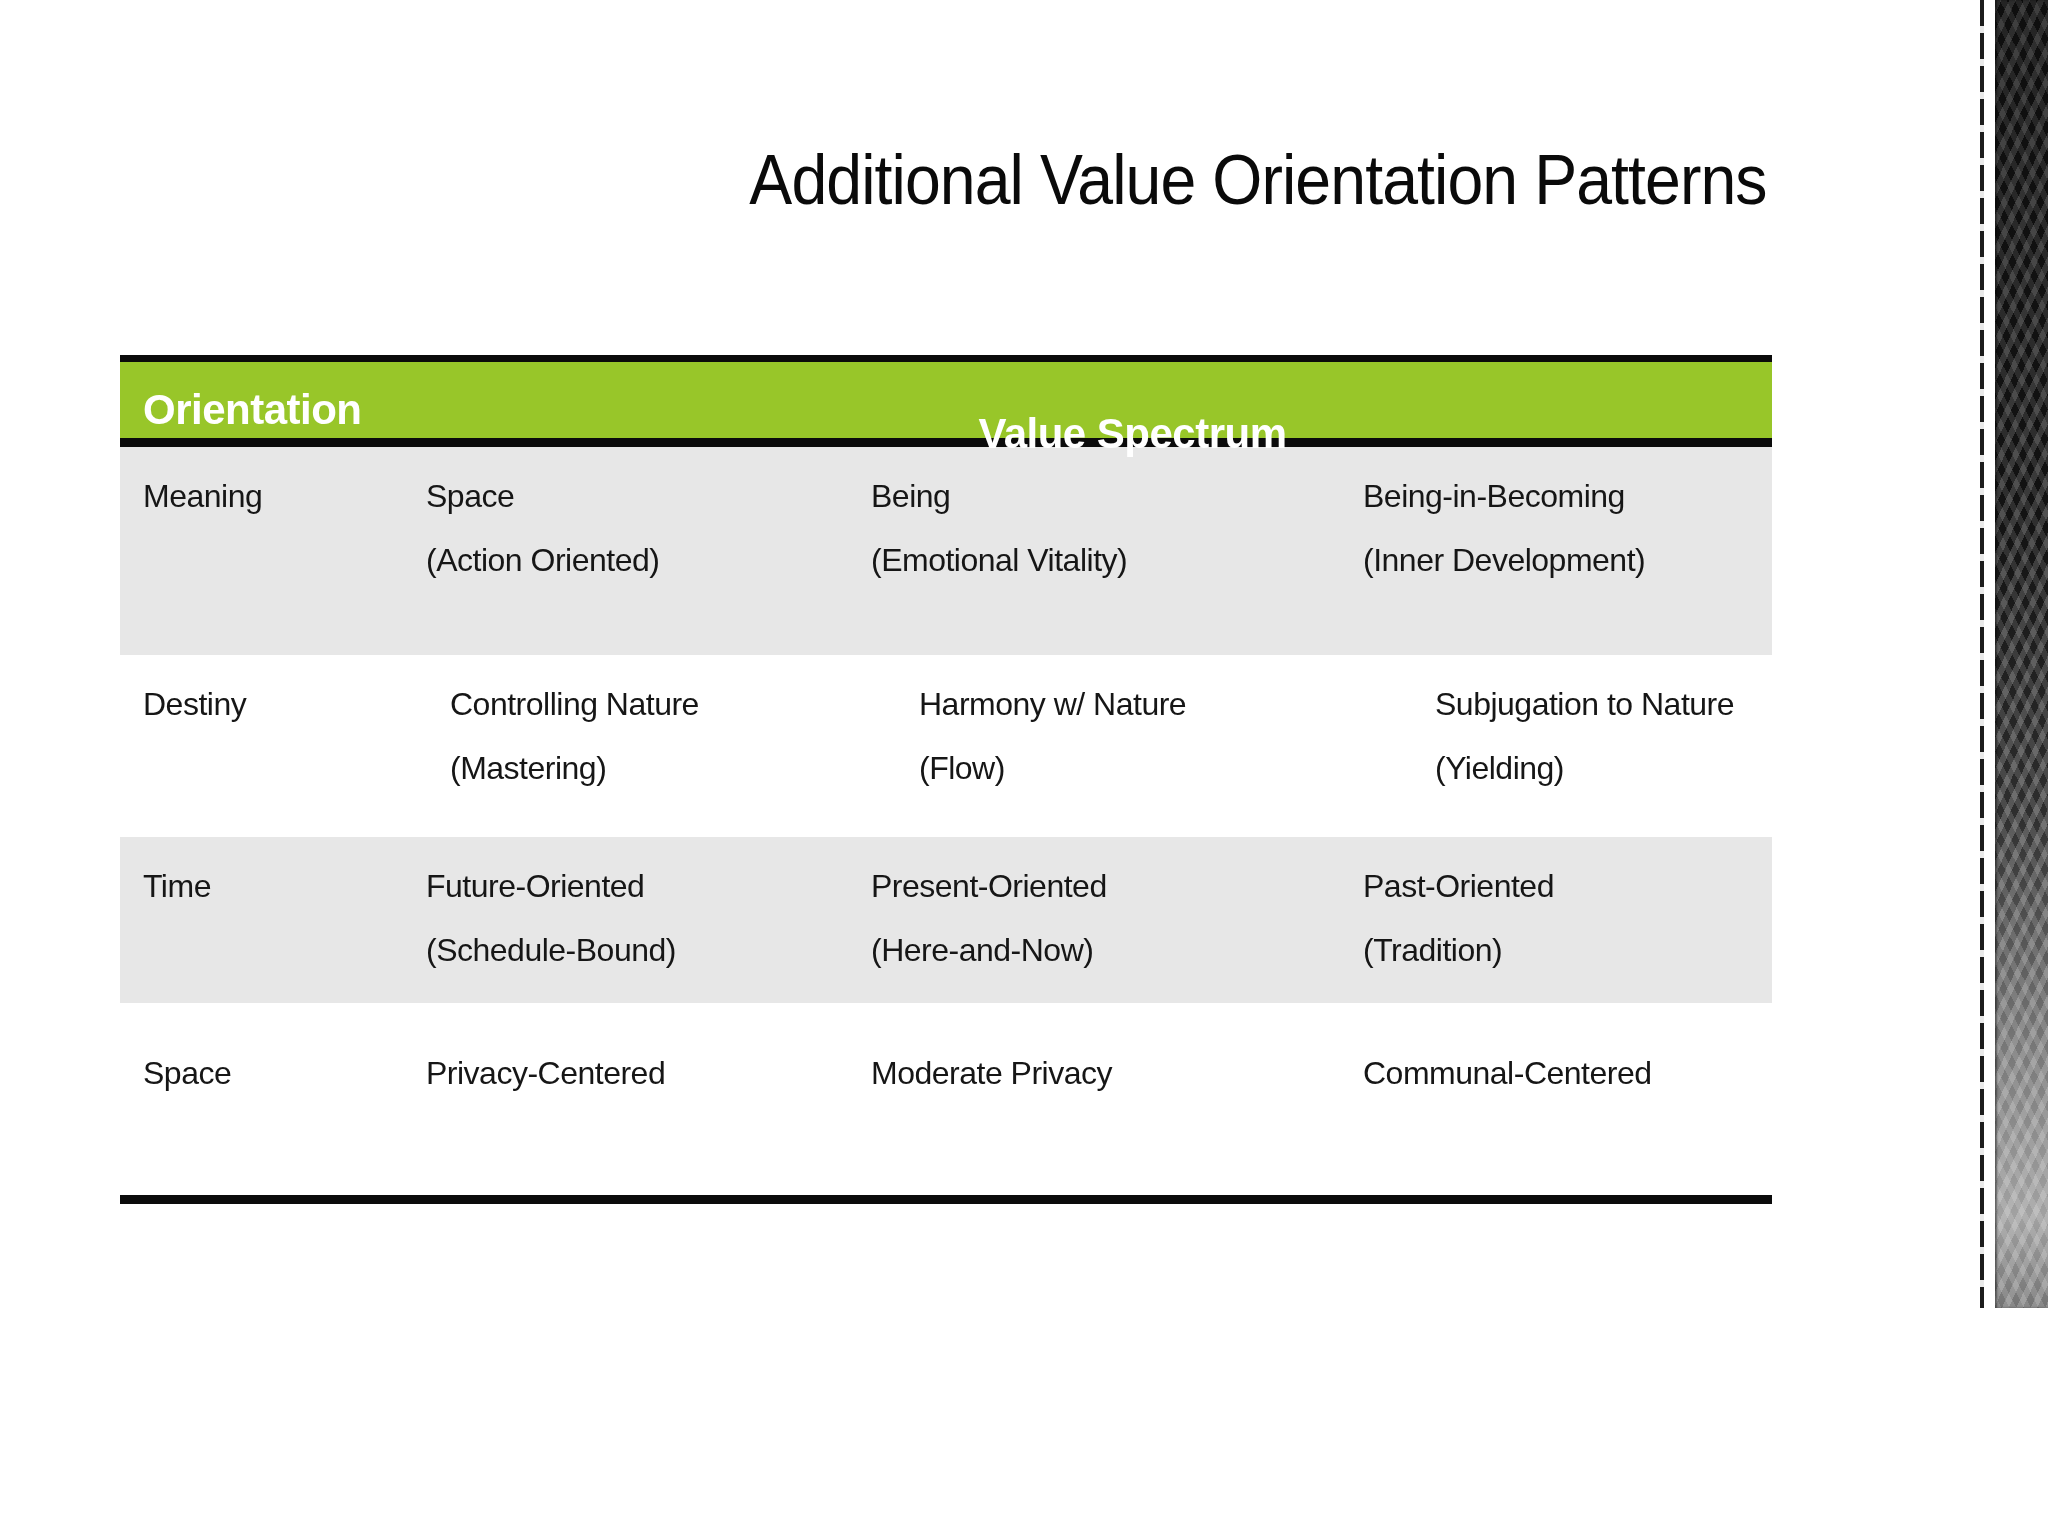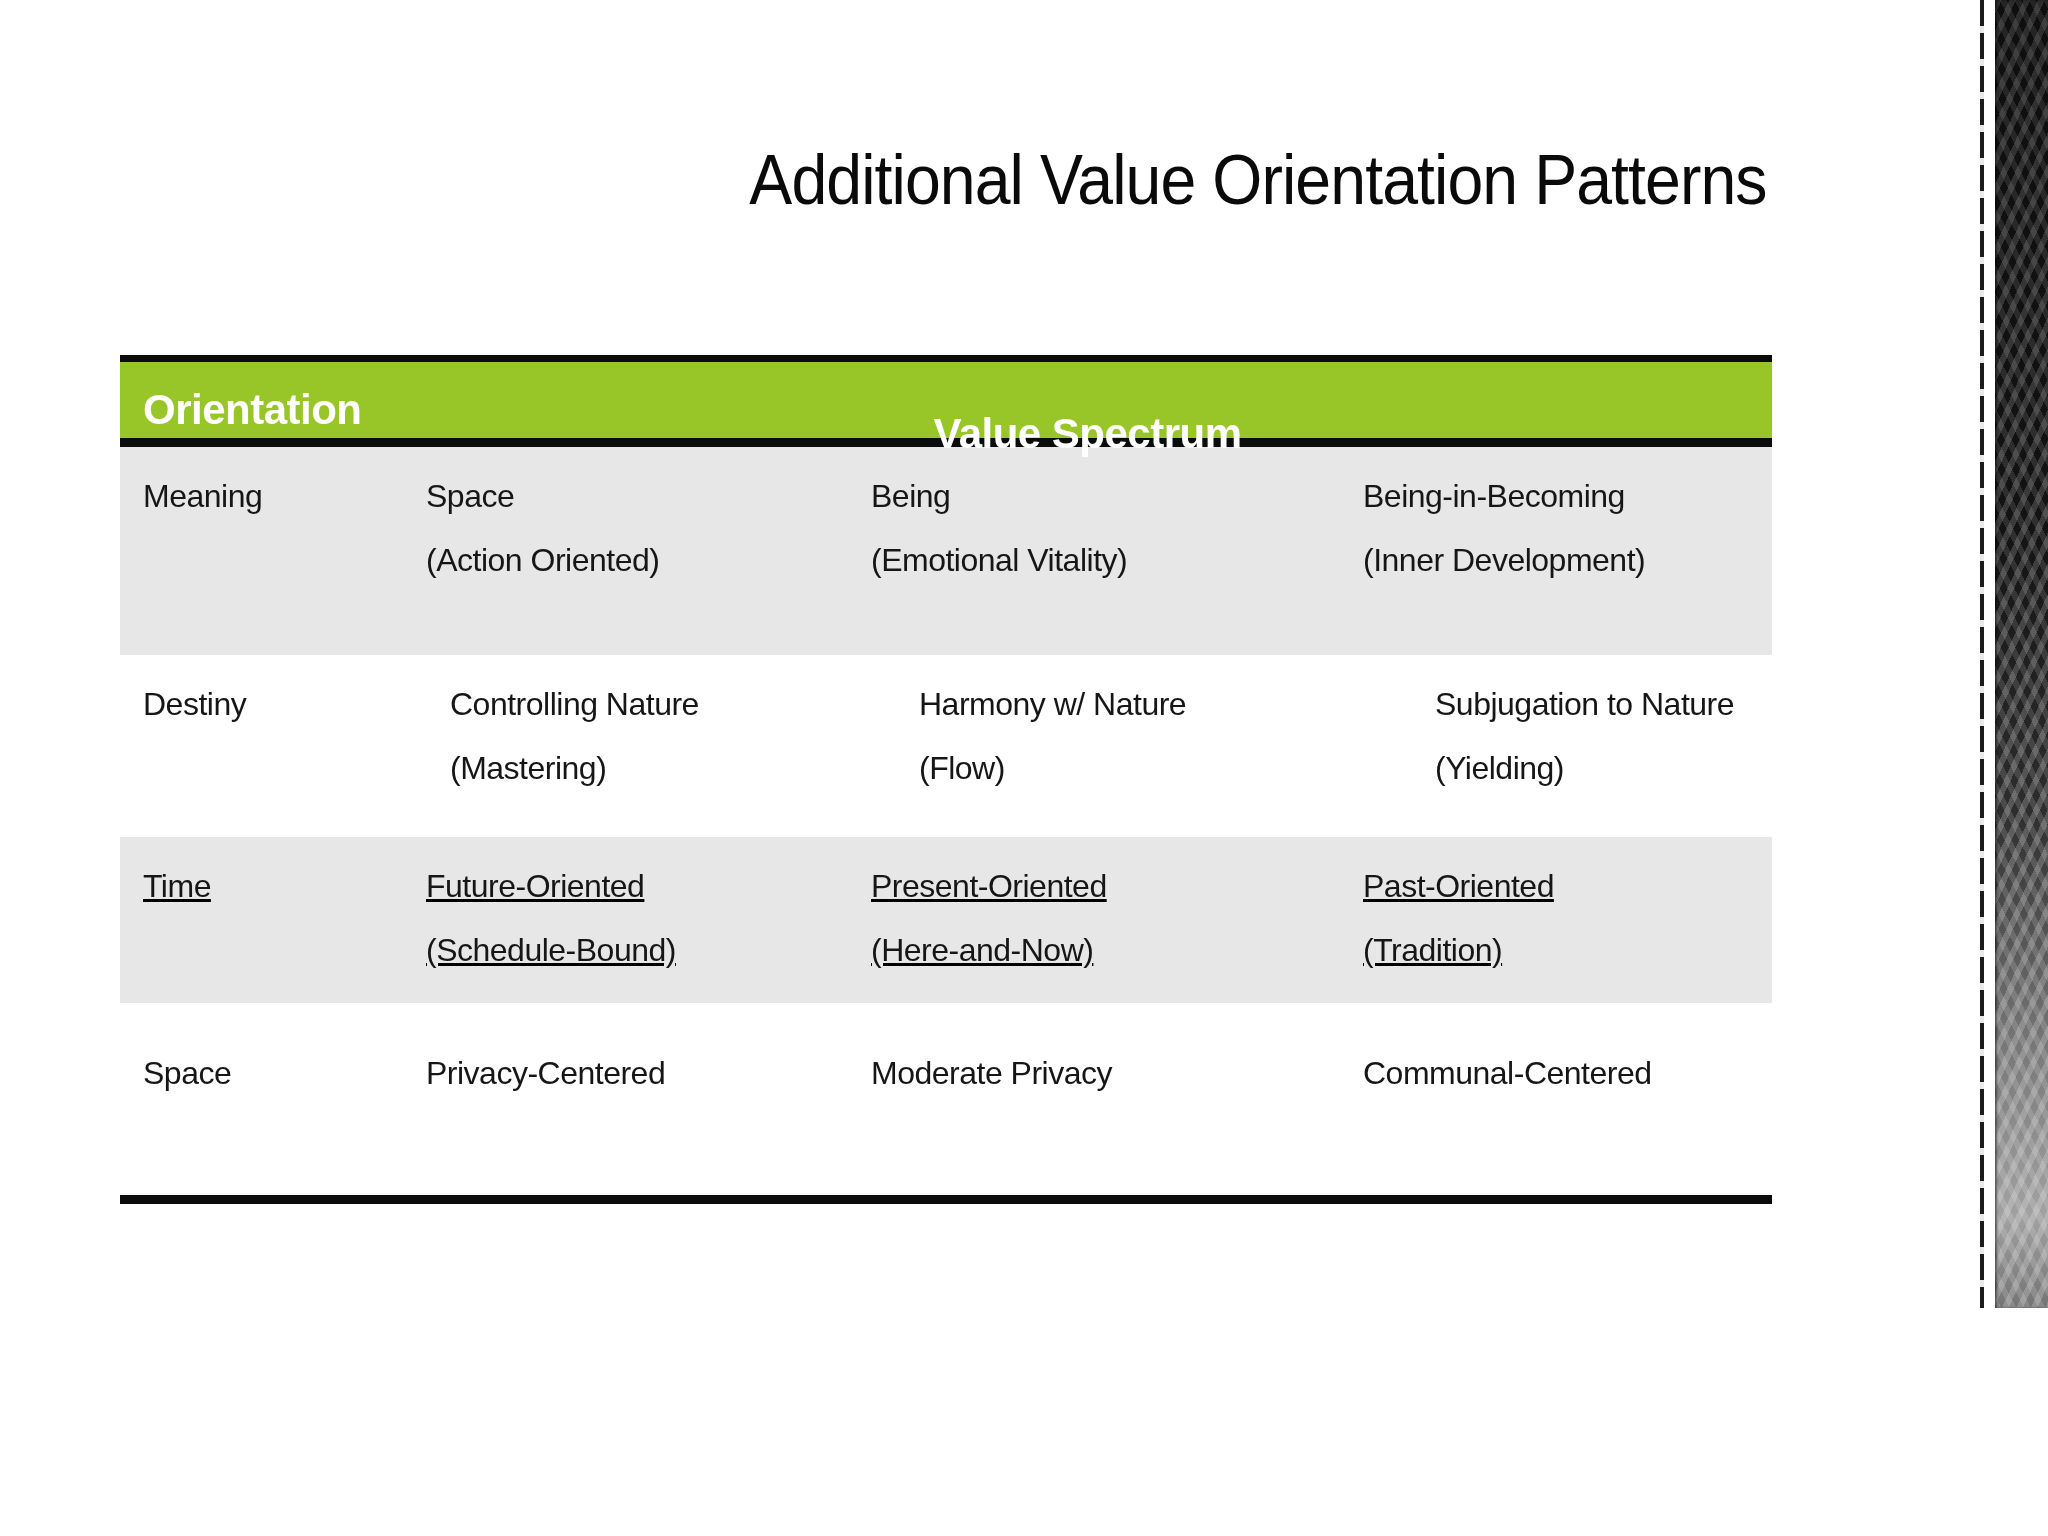--- a/index.html
+++ b/index.html
@@ -36,39 +36,40 @@
   .hrule.top { height: 7px; }
   .hrule.mid { height: 9px; }
   .hrule.bot { height: 9px; }
 
   .thead {
     display: grid;
     grid-template-columns: 283px 1369px;
     background: #98C629;
     height: 76px;
     align-items: center;
+    gap: 45px;
   }
   .th {
     color: #ffffff;
     font-size: 42px;
     font-weight: 700;
     letter-spacing: -0.5px;
   }
   .th.left { padding-left: 23px; }
   .th.center { text-align: center; margin-top: 48px; }
 
   .trow {
     display: grid;
     grid-template-columns: 283px 445px 492px 432px;
   }
   .trow.gray { background: #E7E7E7; }
   .trow.white { background: #ffffff; }
   .trow.r1 { min-height: 208px; }
   .trow.r2 { min-height: 182px; gap: 24px; }
-  .trow.r3 { min-height: 166px; text-decoration: underline; }
+  .trow.r3 { min-height: 166px; }
   .trow.r4 { min-height: 171px; margin-top: 21px; }
 
   .td {
     padding: 17px 10px 0 23px;
     font-size: 32px;
     line-height: 64px;
     letter-spacing: -0.5px;
     color: #161616;
   }
   .td .line { white-space: nowrap; }

